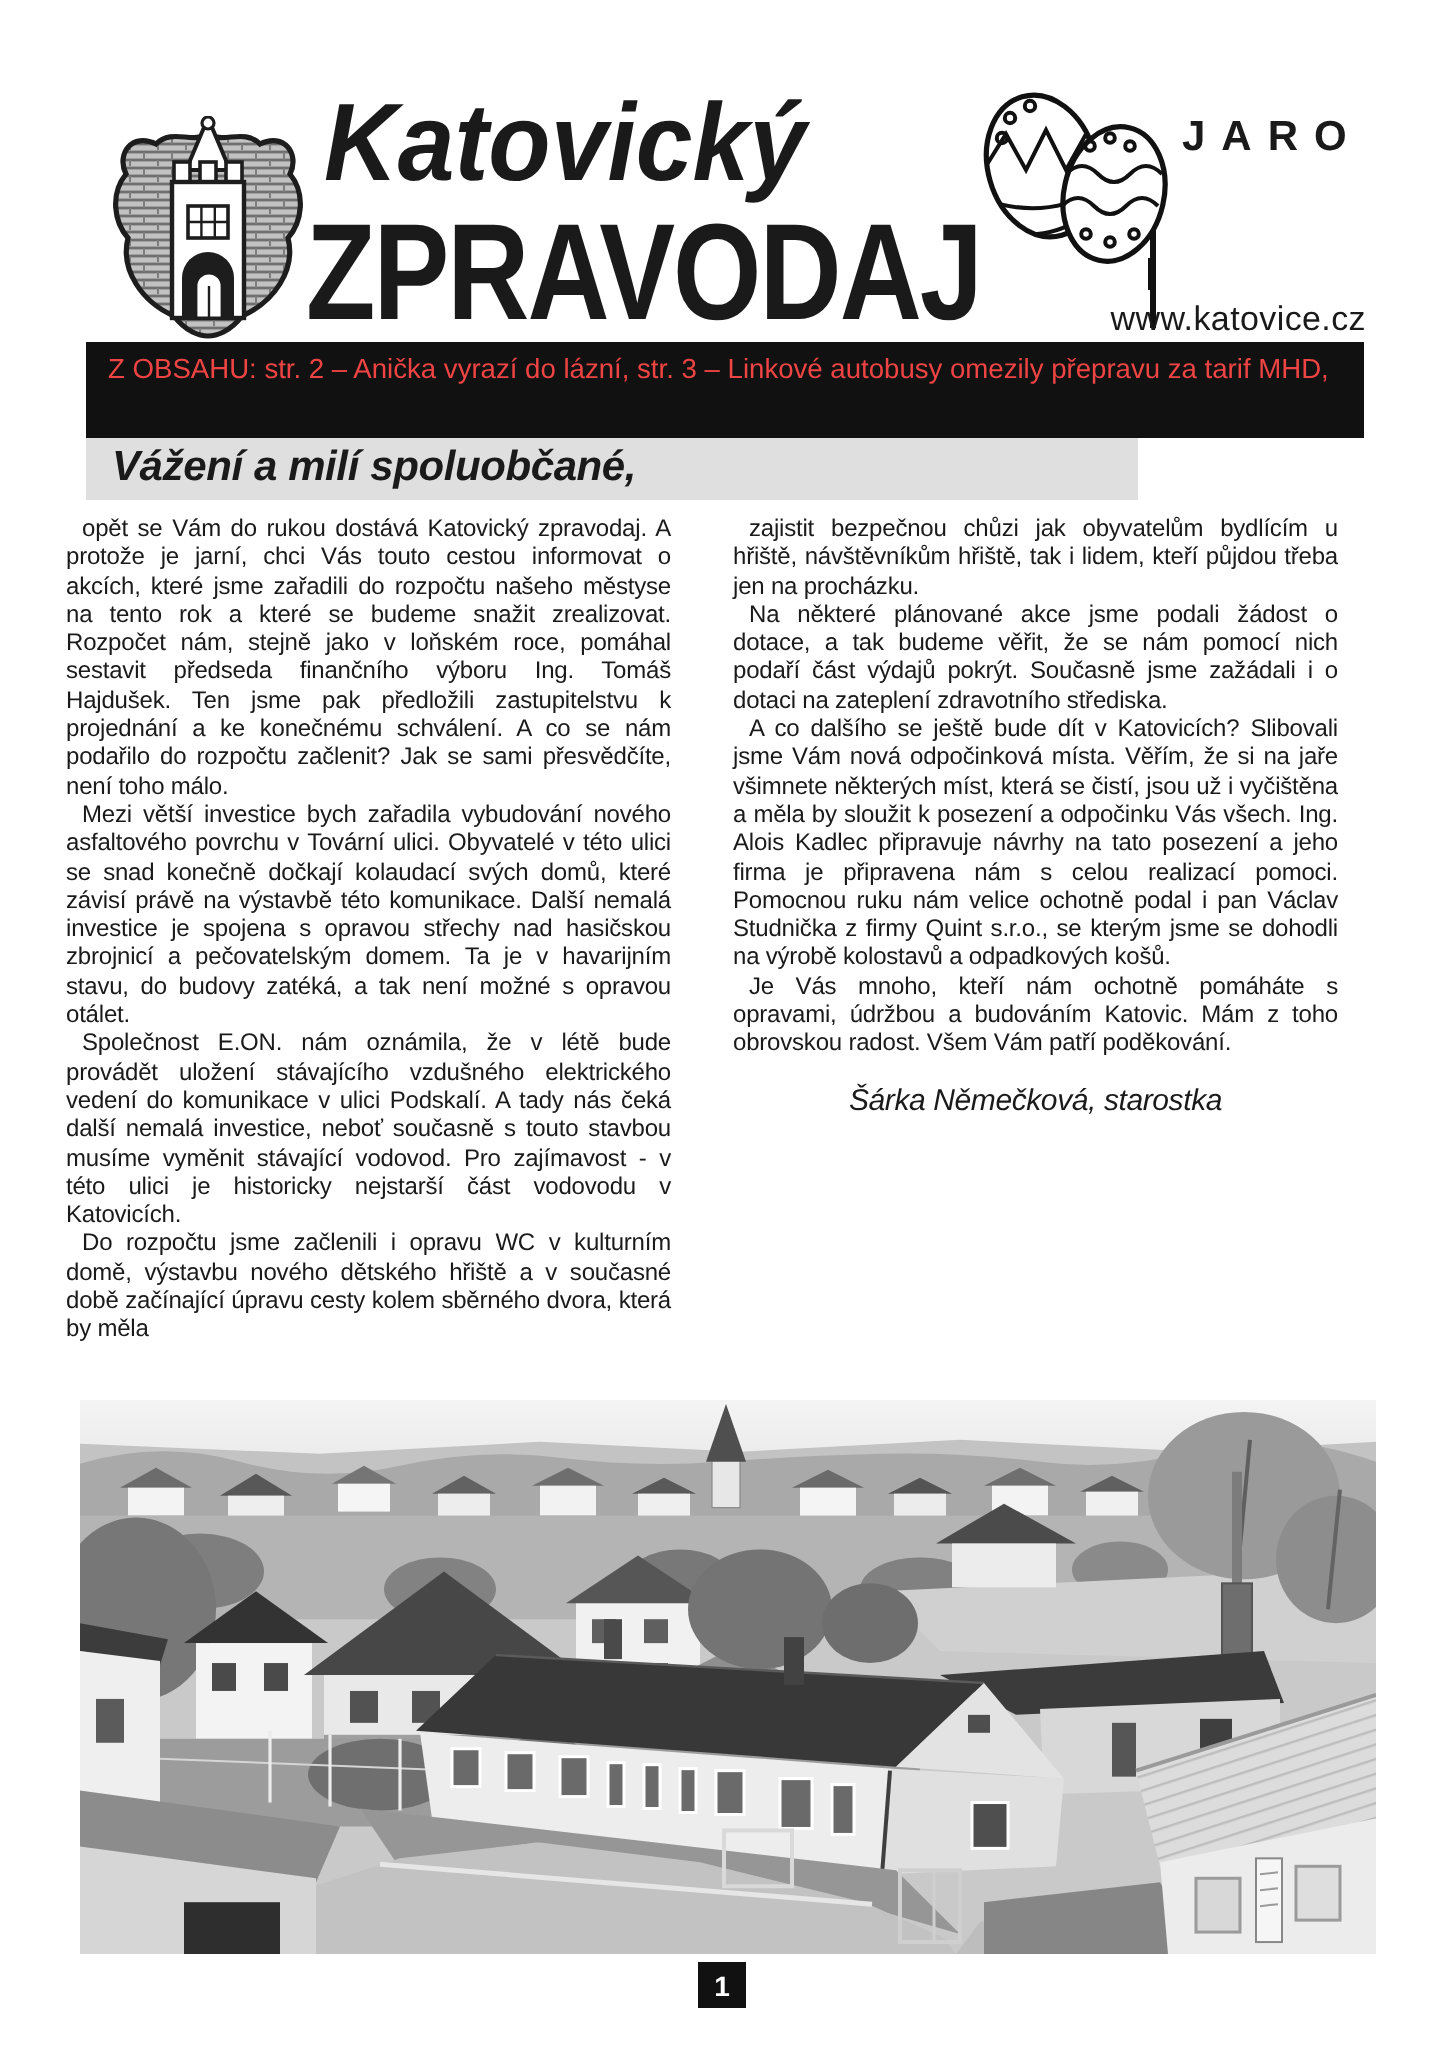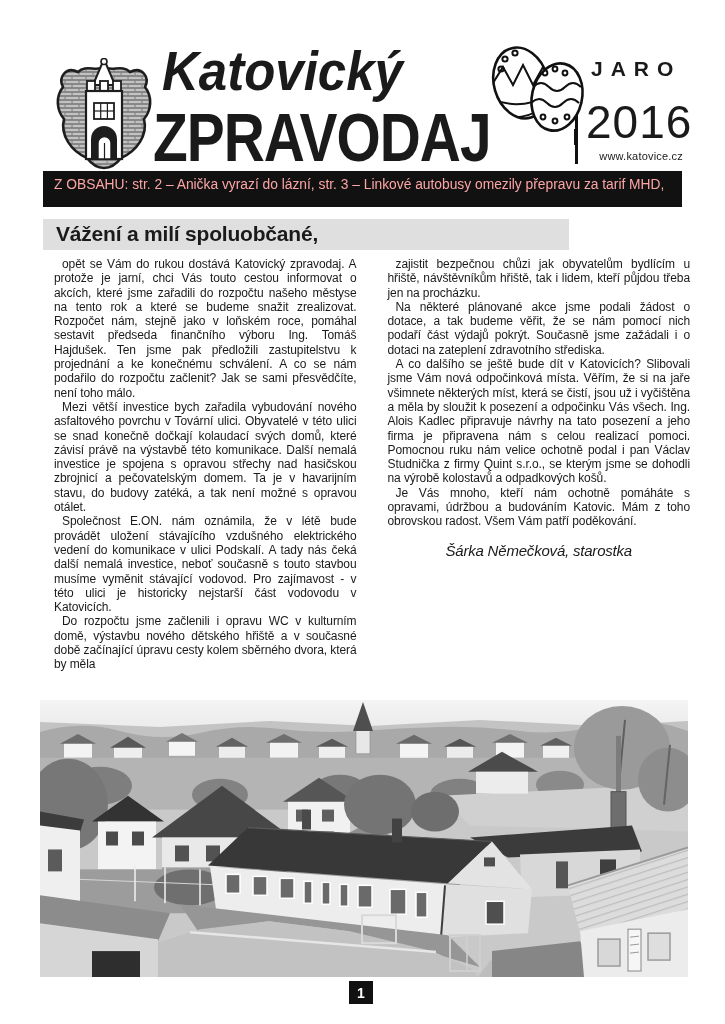--- a/index.html
+++ b/index.html
@@ -15,32 +15,32 @@
     line-height:1;white-space:nowrap;transform:scale(1.02,1.1);transform-origin:top left;letter-spacing:0;
   }
   .title2{
     position:absolute;left:153px;top:103px;font-size:58px;font-weight:bold;line-height:1;
     white-space:nowrap;transform:scale(0.98,1.18);transform-origin:top left;letter-spacing:-1px;
   }
   .divider-vert{position:absolute;left:575px;top:72px;width:3px;height:92px;background:#111;}
   .eggs{position:absolute;left:487px;top:37px;width:106px;height:108px;}
   .season{position:absolute;left:591px;top:57px;font-size:21px;font-weight:bold;letter-spacing:8px;white-space:nowrap;}
   .year{position:absolute;left:586px;top:99px;font-size:46px;font-weight:400;line-height:1;letter-spacing:1px;white-space:nowrap;}
-  .website{position:absolute;right:42px;top:150px;font-size:11px;letter-spacing:.2px;}
+  .website{position:absolute;right:42px;top:150px;font-size:17px;letter-spacing:.2px;}
   
   .contents-bar{
-    position:absolute;left:43px;top:171px;width:639px;height:36px;box-sizing:border-box;
-    background:#111;color:#fca5a5;font-size:13.8px;line-height:18.5px;padding:5px 8px 0 11px;
+    position:absolute;left:43px;top:171px;width:639px;height:48px;box-sizing:border-box;
+    background:#111;color:#ef4444;font-size:13.8px;line-height:18.5px;padding:5px 8px 0 11px;
   }
   .heading-band{
     position:absolute;left:43px;top:219px;width:526px;height:31px;box-sizing:border-box;
-    background:#dfdfdf;font-size:21px;font-weight:bold;padding:3px 0 0 13px;letter-spacing:-.2px;
-  }
-  
-  .columns{position:absolute;left:54px;top:257px;width:636px;display:flex;gap:31px;}
+    background:#dfdfdf;font-size:21px;font-weight:bold;padding:3px 0 0 13px;letter-spacing:-.2px;font-style:italic;
+  }
+  
+  .columns{position:absolute;left:33px;top:257px;width:636px;display:flex;gap:31px;}
   .col{width:308px;font-size:12px;line-height:14.3px;text-align:justify;letter-spacing:-0.1px;}
   .para{margin:0;text-indent:8px;}
   .signature{margin-top:15px;text-align:center;font-style:italic;font-size:15px;letter-spacing:-.2px;}
   
   .photo{position:absolute;left:40px;top:700px;width:648px;height:277px;overflow:hidden;}
   .photo svg{display:block;}
   
   .page-number{
     position:absolute;left:349px;top:981px;width:24px;height:23px;background:#111;color:#fff;
     font-size:14px;font-weight:bold;display:flex;align-items:center;justify-content:center;
@@ -112,21 +112,20 @@
           <circle cx="68" cy="32" r="2.4"></circle>
           <circle cx="78" cy="36" r="2.4"></circle>
         <circle cx="56" cy="80" r="2.4"></circle>
           <circle cx="68" cy="84" r="2.4"></circle>
           <circle cx="80" cy="80" r="2.4"></circle>
       </g>
     </svg>
   </div>
 
   <div class="season">JARO</div>
-  <div class="year">2016</div>
   <div class="website">www.katovice.cz</div>
 </header>
 
 <div class="contents-bar">
   <div>Z OBSAHU: str. 2 – Anička vyrazí do lázní, str. 3 – Linkové autobusy omezily přepravu za tarif MHD,</div>
 </div>
 
 <div class="heading-band">Vážení a milí spoluobčané,</div>
 
 <div class="columns">

